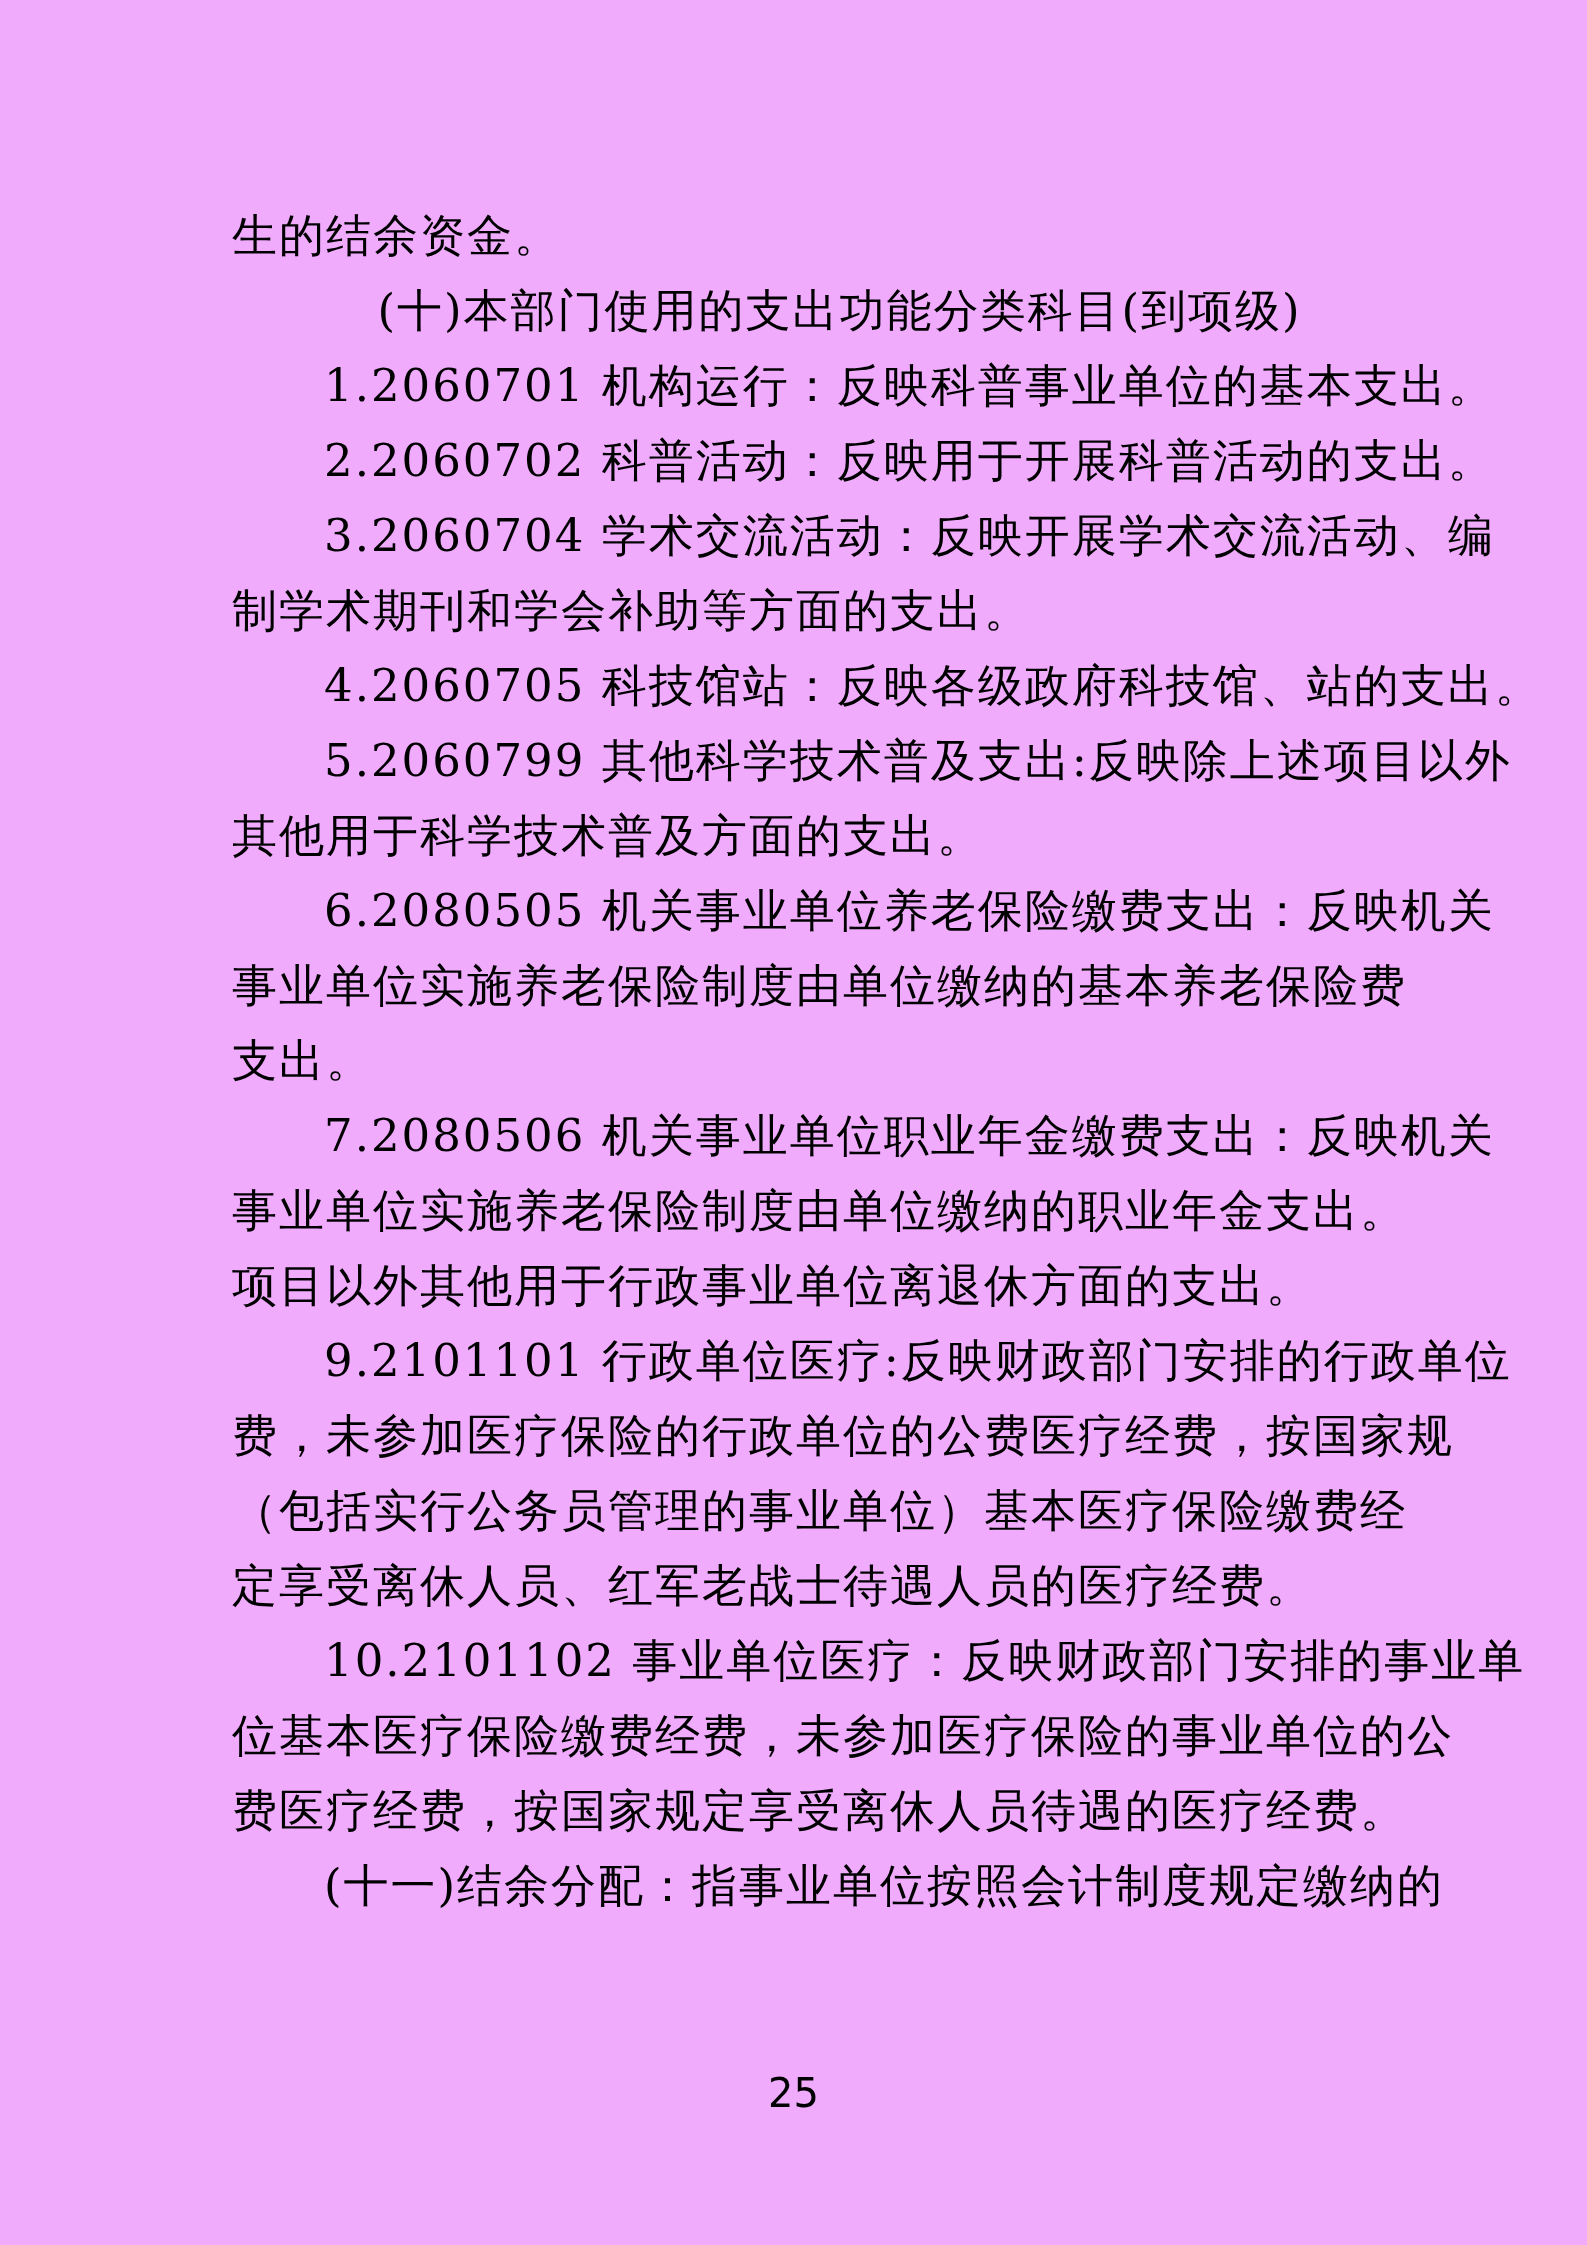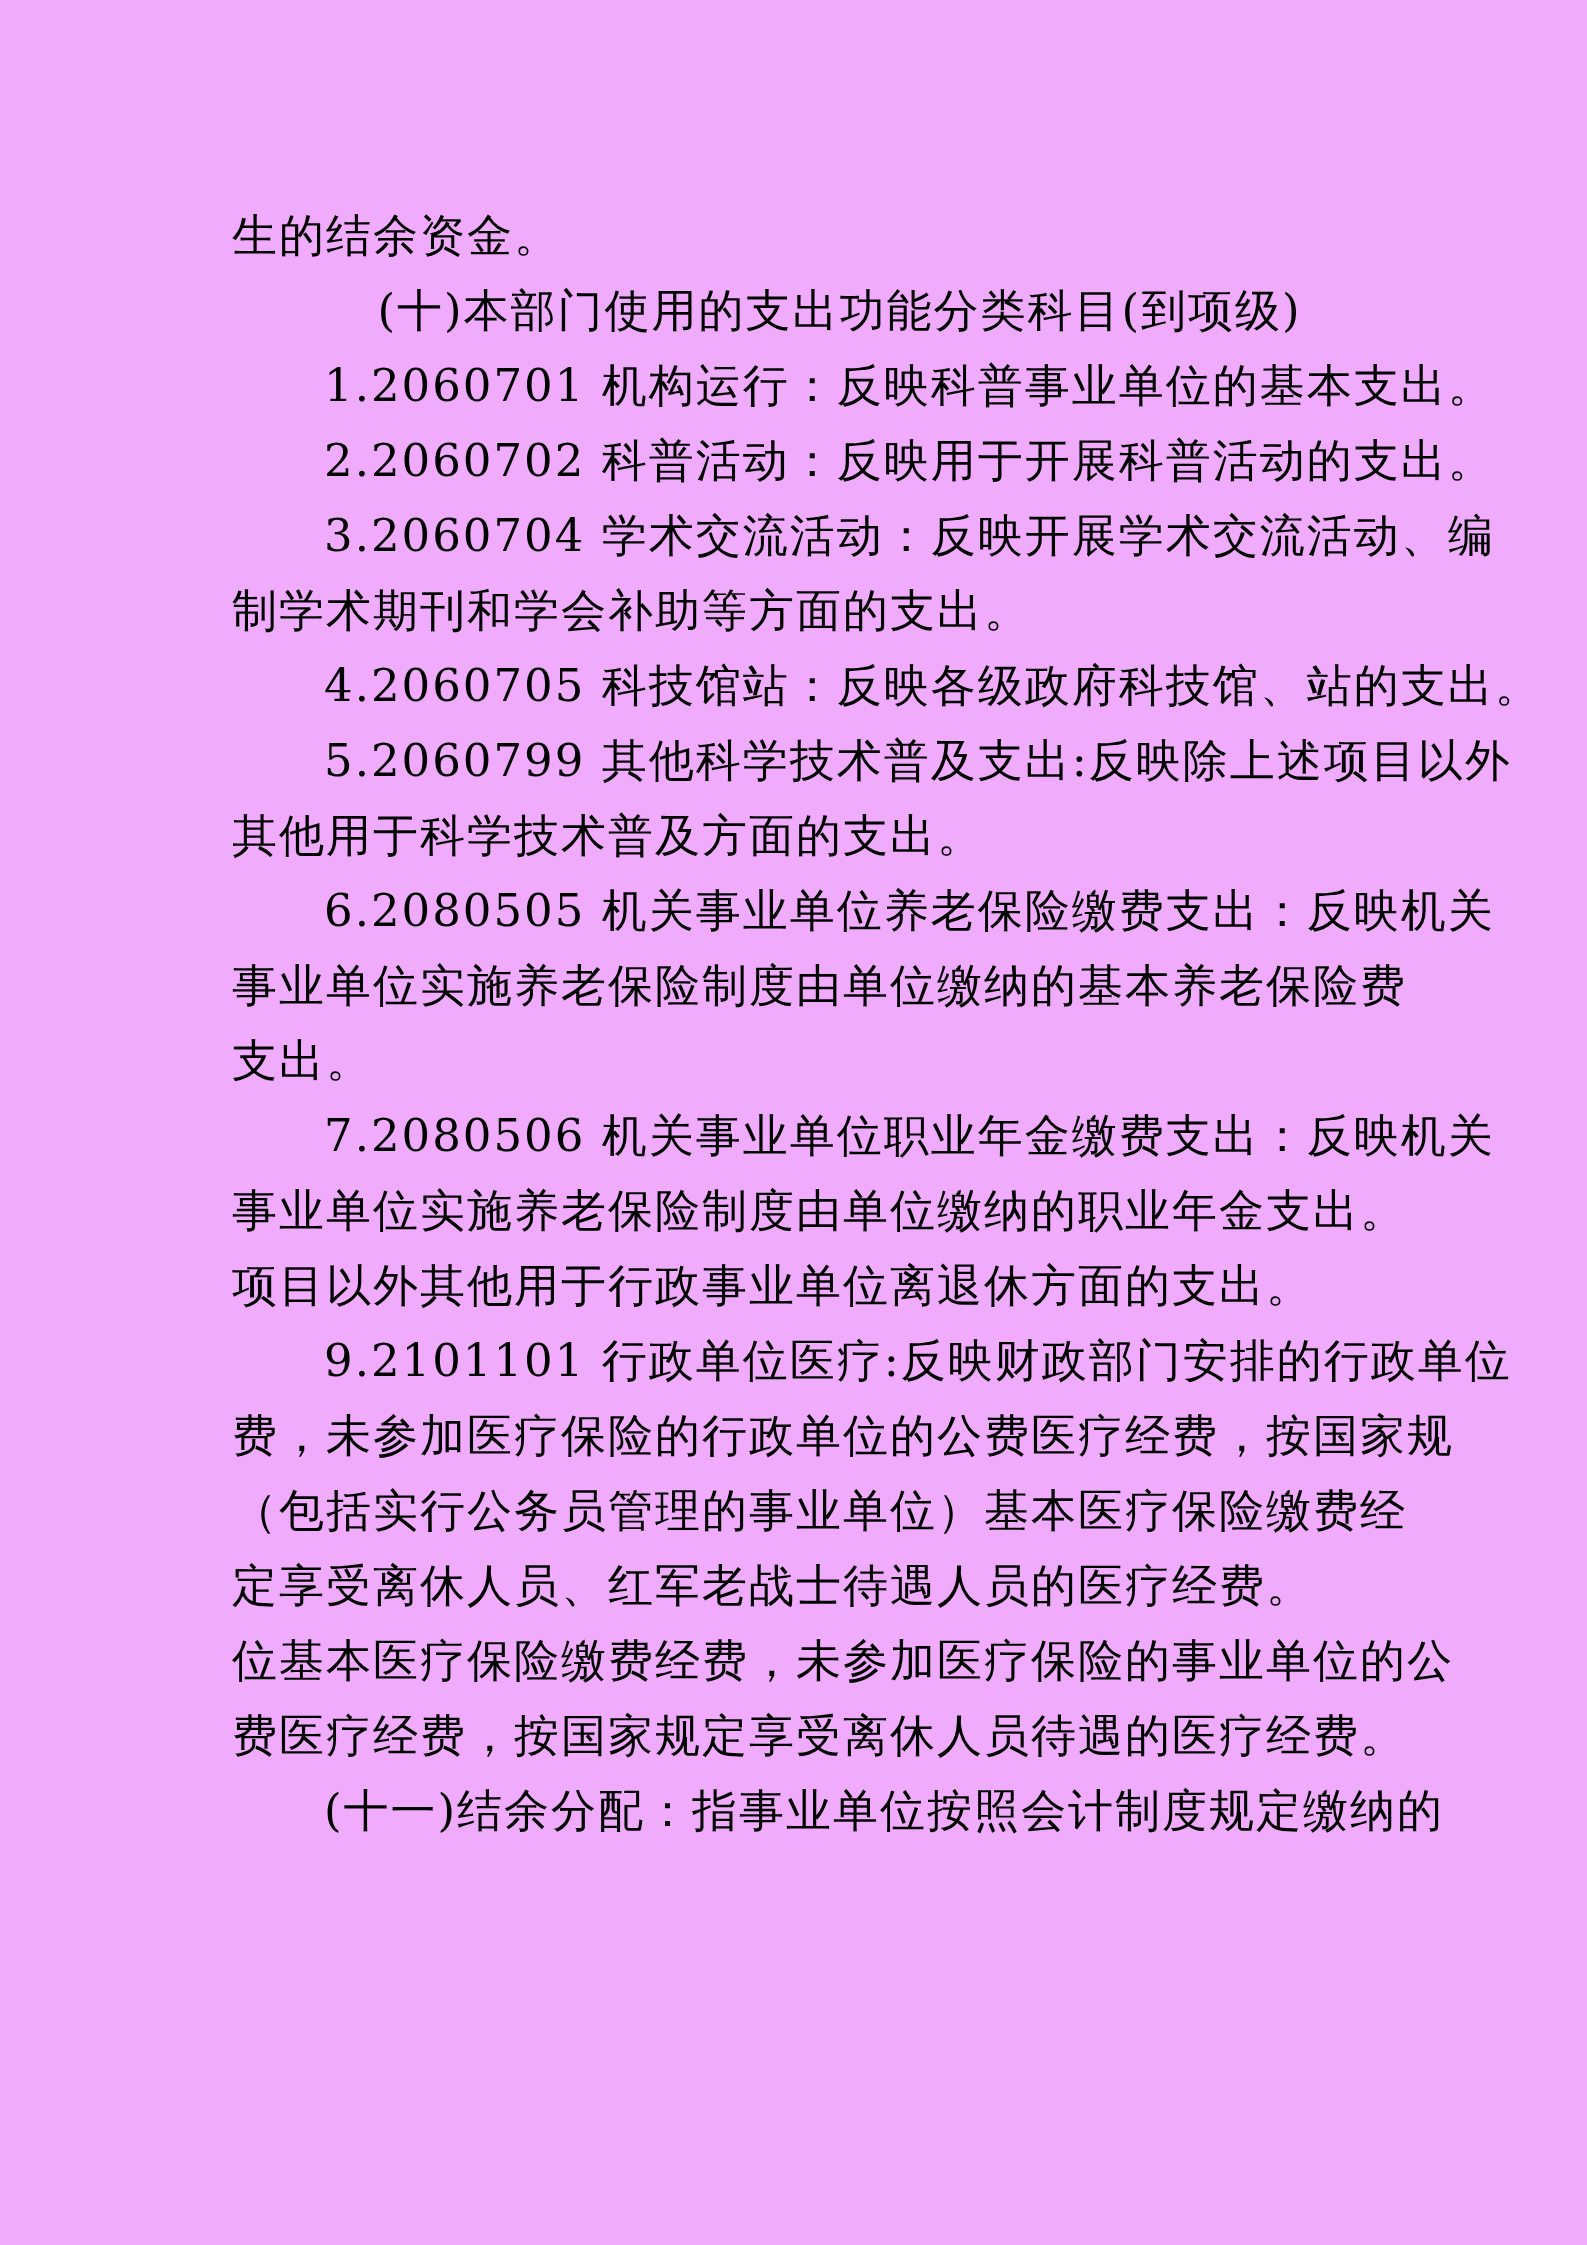--- a/index.html
+++ b/index.html
@@ -96,20 +96,22 @@
       <div class="para">
         <div class="line">项目以外其他用于行政事业单位离退休方面的支出。</div>
       </div>
       <div class="para">
         <div class="line indent fill">9.2101101 行政单位医疗:反映财政部门安排的行政单位</div>
         <div class="line fill">费，未参加医疗保险的行政单位的公费医疗经费，按国家规</div>
         <div class="line fill">（包括实行公务员管理的事业单位）基本医疗保险缴费经</div>
         <div class="line">定享受离休人员、红军老战士待遇人员的医疗经费。</div>
       </div>
       <div class="para">
+        <div class="line indent fill">10.2101102 事业单位医疗：反映财政部门安排的事业单</div>
         <div class="line fill">位基本医疗保险缴费经费，未参加医疗保险的事业单位的公</div>
         <div class="line">费医疗经费，按国家规定享受离休人员待遇的医疗经费。</div>
       </div>
       <div class="para">
         <div class="line indent">(十一)结余分配：指事业单位按照会计制度规定缴纳的</div>
       </div>
     </div>
+  <div class="page-number">25</div>
 </div>
 
 </body></html>

